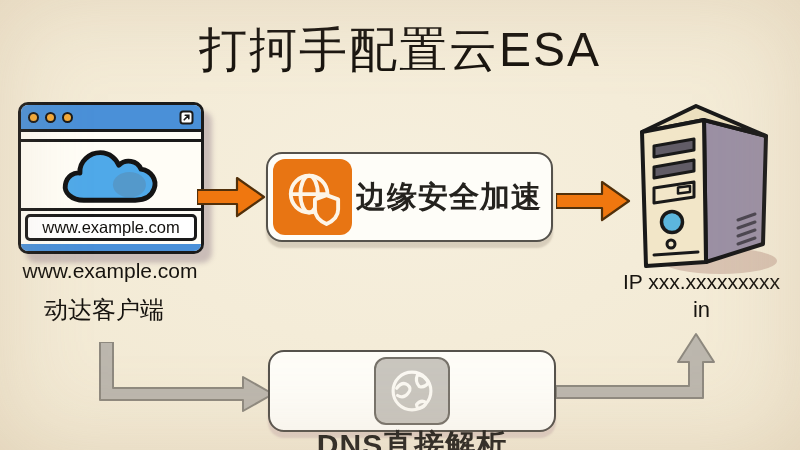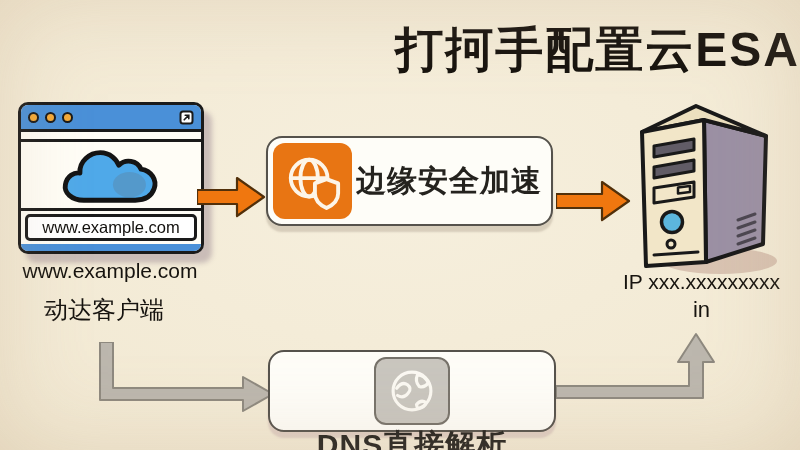--- a/index.html
+++ b/index.html
@@ -9,22 +9,22 @@
   .canvas {
     position:relative; width:800px; height:450px; overflow:hidden;
     background: radial-gradient(120% 125% at 50% 42%, #f6efdd 0%, #f2e9d3 55%, #eadfc4 85%, #e2d4b6 100%);
   }
   .canvas::after{
     content:""; position:absolute; inset:0; pointer-events:none;
     box-shadow: inset 0 0 90px rgba(190,160,130,0.28);
   }
 
   .title {
-    position:absolute; top:18px; left:0; width:800px; text-align:right;
-    font-size:48px; font-weight:700; letter-spacing:2px; color:#17130e;
+    position:absolute; top:18px; left:0; width:800px; text-align:center;
+    font-size:48px; font-weight:400; letter-spacing:2px; color:#17130e;
   }
 
   
   .browser {
     position:absolute; left:18px; top:102px; width:186px; height:152px;
     border:3px solid #1a1a1a; border-radius:10px; background:#fffdf6;
     box-shadow:8px 9px 5px rgba(150,130,145,0.45);
     display:flex; flex-direction:column; overflow:hidden;
   }
   .titlebar {
@@ -49,21 +49,21 @@
   .device-caption {
     position:absolute; left:0; top:294px; width:208px; text-align:center;
     font-size:24px; font-weight:400; color:#16130f;
   }
 
   
   .node-box {
     position:absolute; background:#fefdf8; border:2px solid #55524c; border-radius:16px;
     display:flex; align-items:center; padding:5px;
   }
-  .esa-box { left:266px; top:136px; width:287px; height:90px; box-shadow:0 6px 2px rgba(160,145,130,0.35); }
+  .esa-box { left:266px; top:152px; width:287px; height:90px; box-shadow:0 6px 2px rgba(160,145,130,0.35); }
   .dns-box { left:268px; top:350px; width:288px; height:82px; box-shadow:0 6px 2px rgba(185,155,160,0.35);flex-direction:column; }
   .icon-sq {
     flex:none; border-radius:12px; display:flex; align-items:center; justify-content:center;
   }
   .esa-sq { width:79px; height:76px; background:#e87513; }
   .dns-sq { width:76px; height:68px; background:#c9c6bf; border:2px solid #76726a; }
   .node-label { flex:1; text-align:center; font-size:30px; font-weight:600; color:#24221e; letter-spacing:1px; }
 
   
   .art { position:absolute; }

